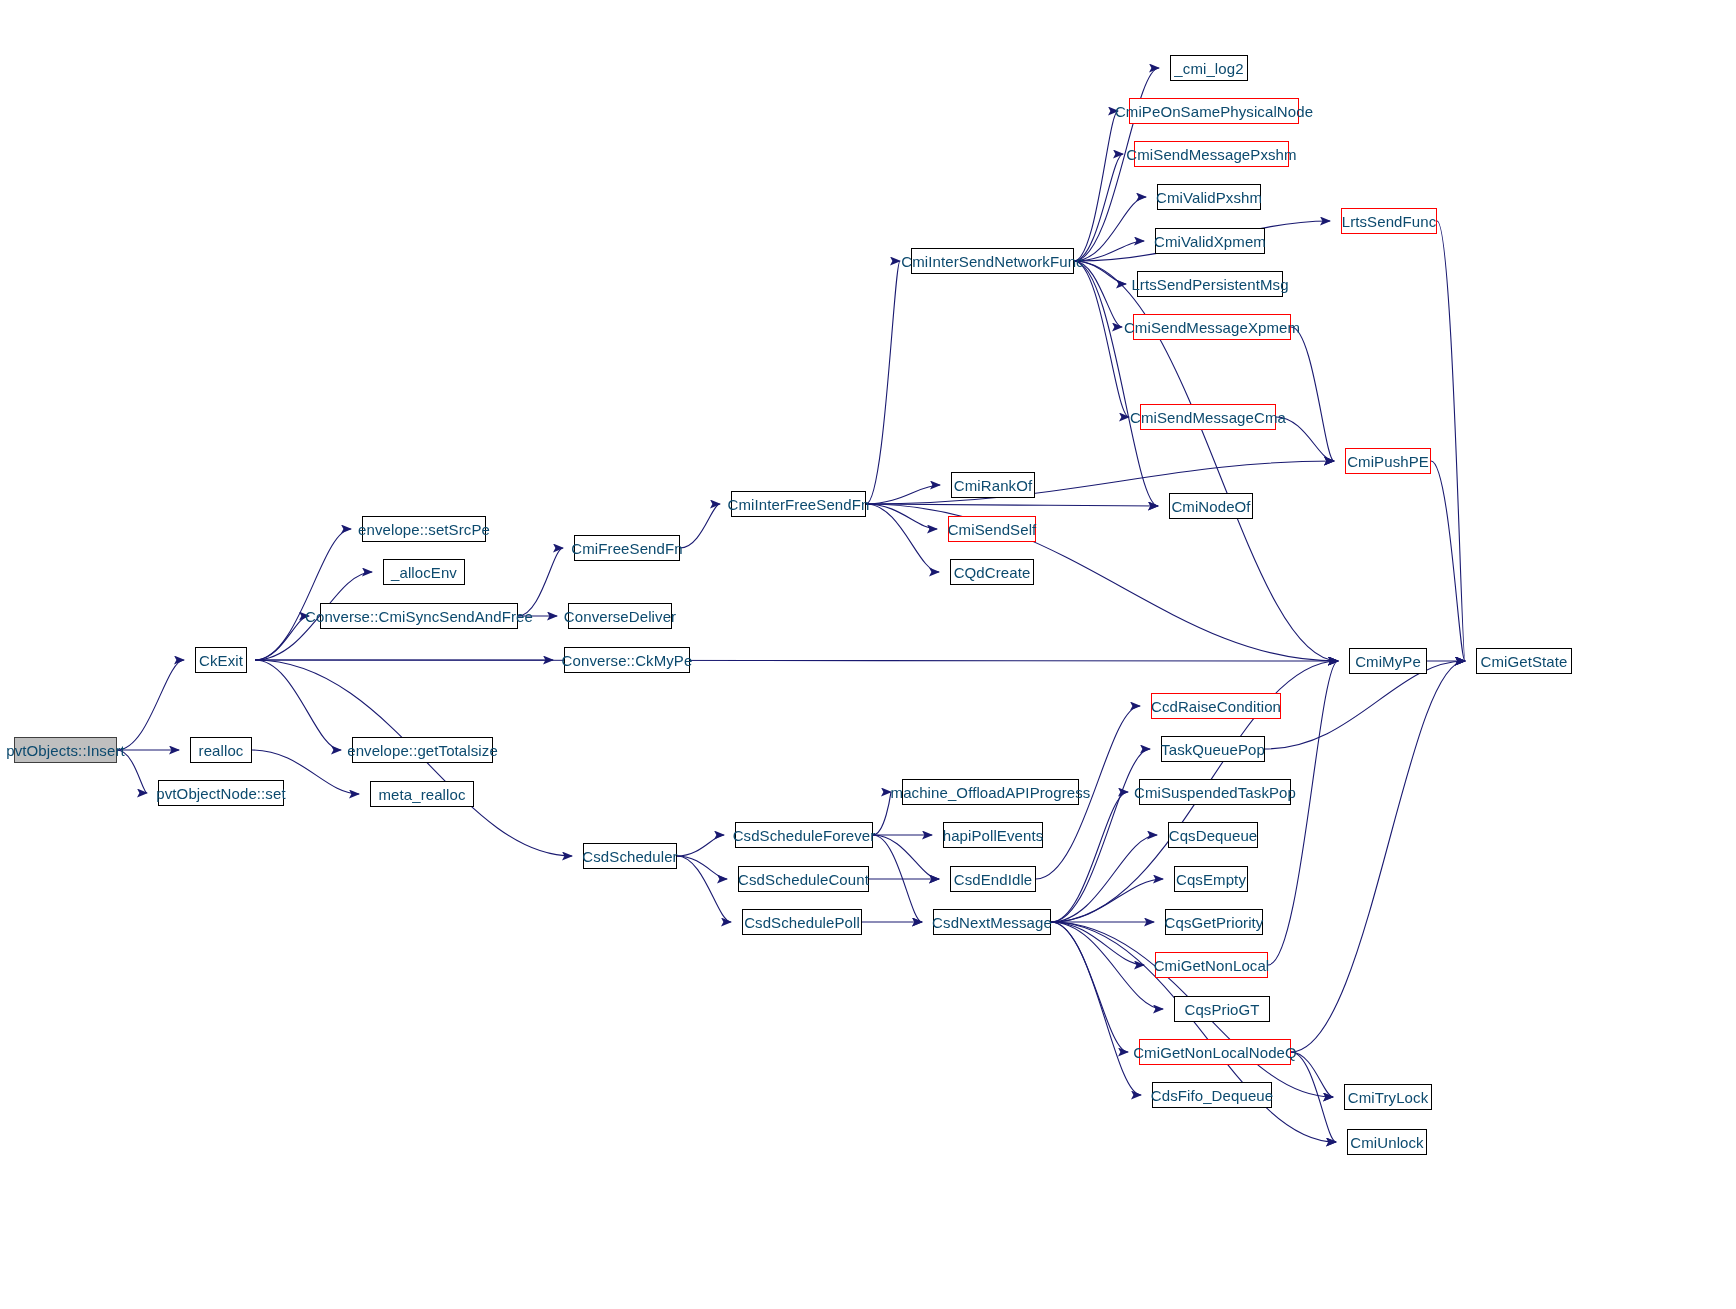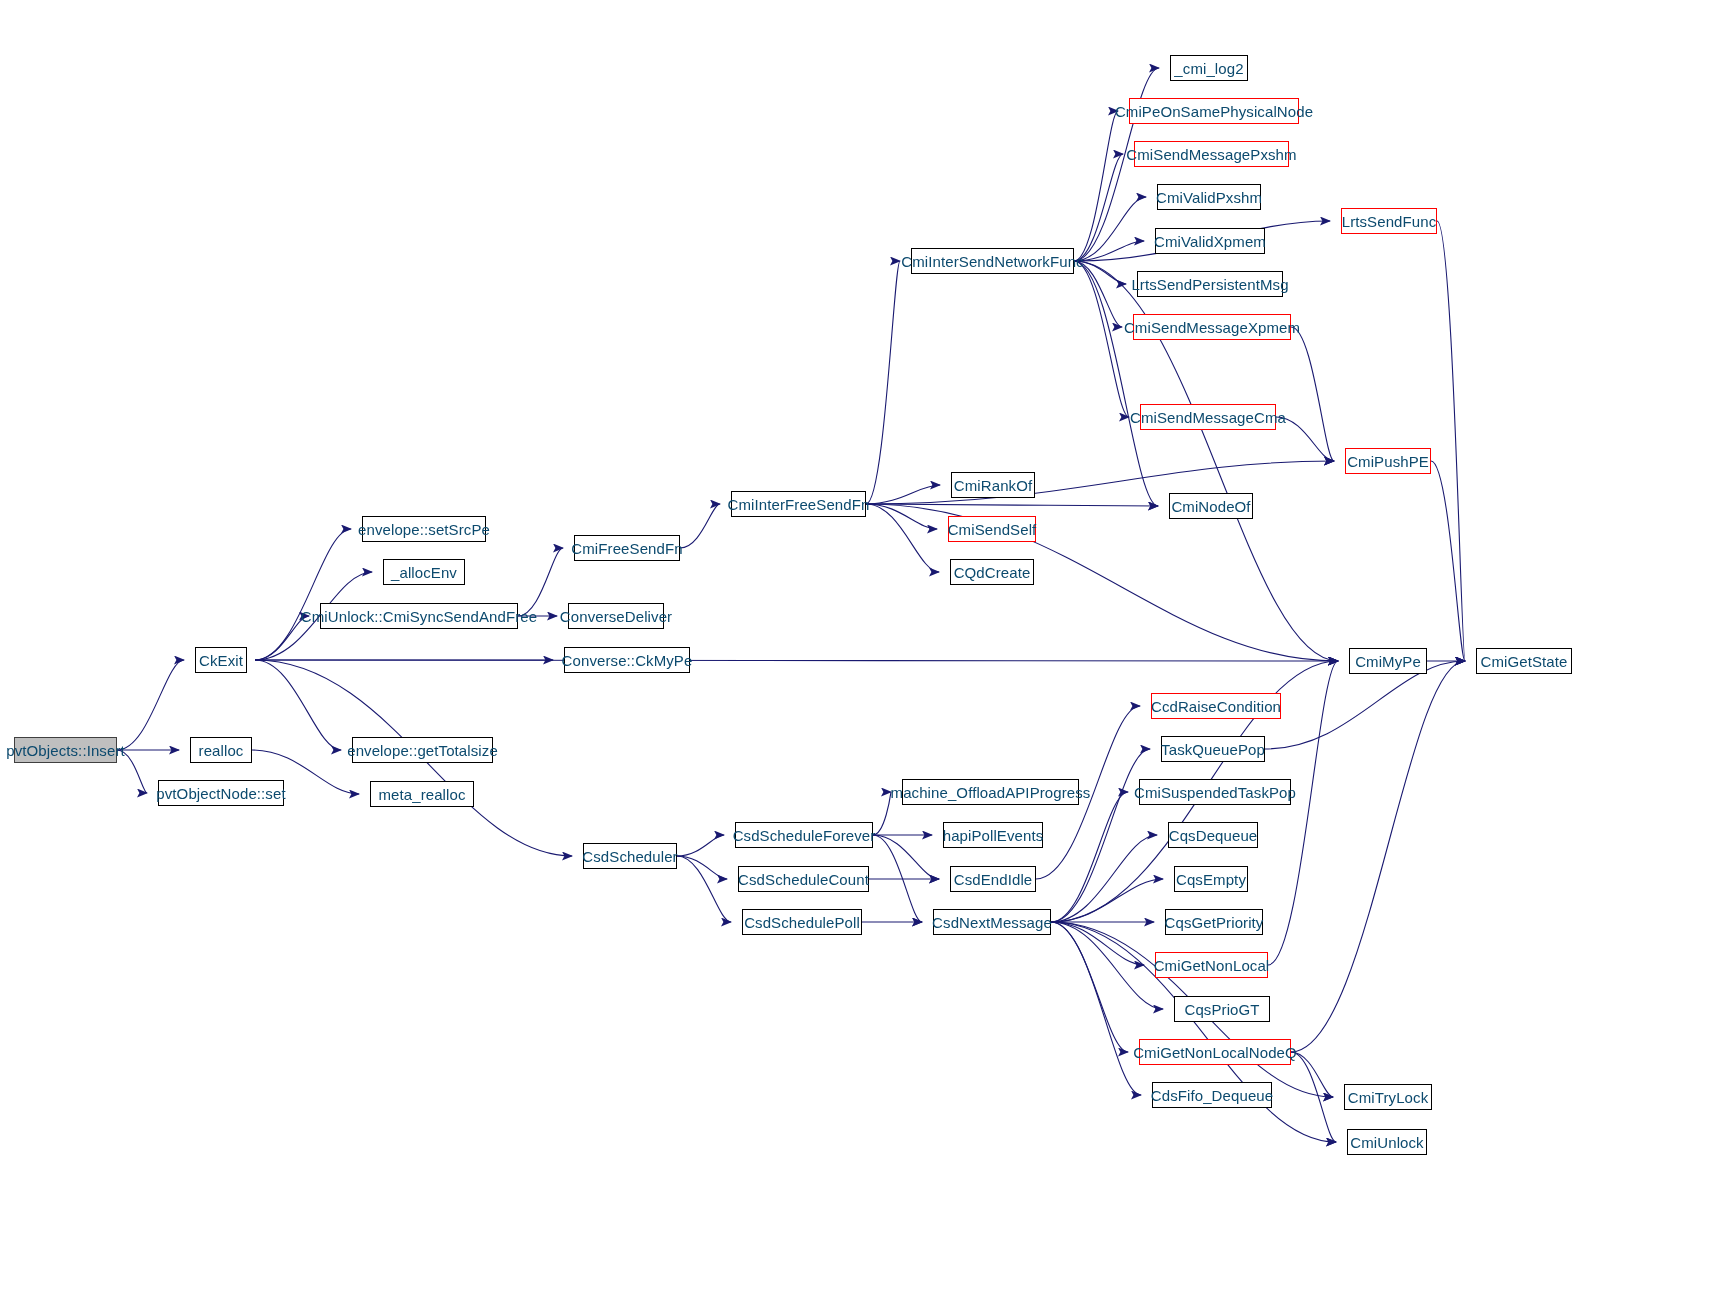--- a/index.html
+++ b/index.html
@@ -128,23 +128,23 @@
       <div class="node" style="left: 195px; top: 647px; width: 52px;">
         <span>CkExit</span>
       </div>
       <div class="node" style="left: 362px; top: 516px; width: 124px;">
         <span>envelope::setSrcPe</span>
       </div>
       <div class="node" style="left: 383px; top: 559px; width: 82px; text-align: center;">
         <span>_allocEnv</span>
       </div>
       <div class="node" style="left: 320px; top: 603px; width: 198px;">
-        <span>CmiUnlock::CmiSyncSendAndFree</span>
-      </div>
-      <div class="node" style="left: 568px; top: 603px; width: 96px;">
+        <span>Converse::CmiSyncSendAndFree</span>
+      </div>
+      <div class="node" style="left: 568px; top: 603px; width: 104px;">
         <span>ConverseDeliver</span>
       </div>
       <div class="node" style="left: 574px; top: 535px; width: 106px;">
         <span>CmiFreeSendFn</span>
       </div>
       <div class="node" style="left: 564px; top: 647px; width: 126px;">
         <span>Converse::CkMyPe</span>
       </div>
       <div class="node" style="left: 583px; top: 843px; width: 94px;">
         <span>CsdScheduler</span>

